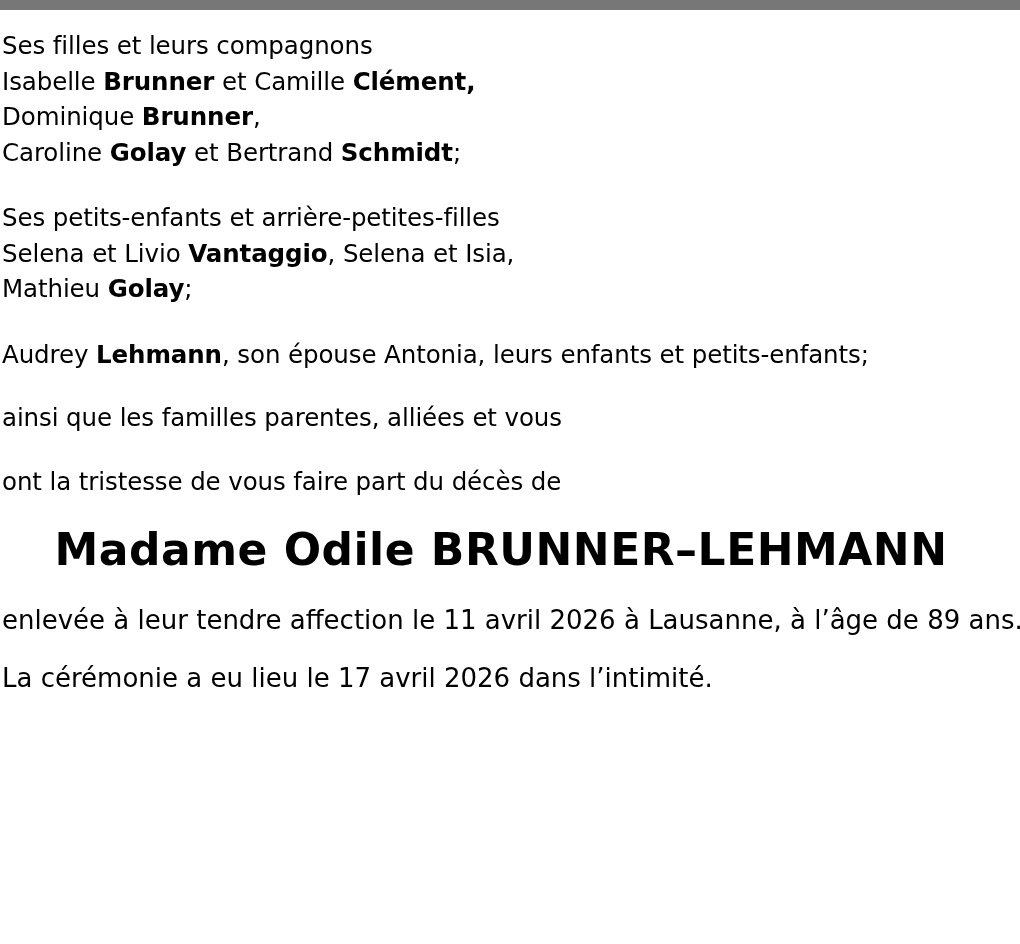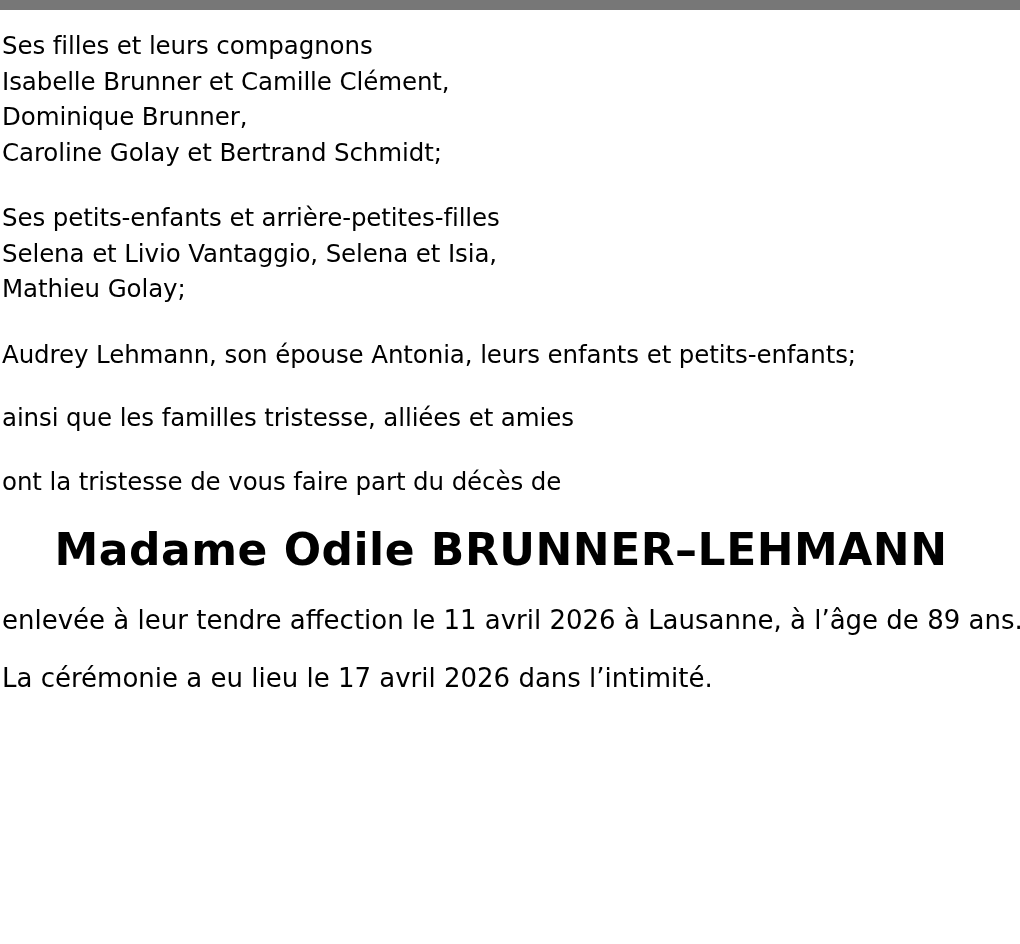--- a/index.html
+++ b/index.html
@@ -29,21 +29,21 @@
   .body-area {
     padding: 18px 0 0 2px;
   }
   .line {
     font-size: 24.5px;
     line-height: 35.5px;
     white-space: nowrap;
     letter-spacing: -0.1px;
   }
   .line b, .bold {
-    font-weight: normal;
+    font-weight: bold;
   }
   .blank {
     height: 30px;
   }
   .blank-sm {
     height: 28px;
   }
   .deceased-name {
     text-align: center;
     font-size: 44px;
@@ -90,21 +90,21 @@
 
     <div class="line"><span>Mathieu </span><b>Golay</b><span></span><b></b><span>;</span></div>
 
     <div class="blank"></div>
 
 
     <div class="line"><span>Audrey </span><b>Lehmann</b><span>, son épouse Antonia, leurs enfants et petits-enfants;</span><b></b><span></span></div>
 
     <div class="blank-sm"></div>
 
-    <div class="line">ainsi que les familles tristesse, alliées et amies</div>
+    <div class="line">ainsi que les familles parentes, alliées et vous</div>
 
     <div class="blank-sm"></div>
 
     <div class="line">ont la tristesse de vous faire part du décès de</div>
 
     <div class="deceased-name">Madame Odile BRUNNER–LEHMANN</div>
 
     <div class="para">enlevée à leur tendre affection le 11 avril 2026 à Lausanne, à l’âge de 89 ans.</div>
 
     <div class="para">La cérémonie a eu lieu le 17 avril 2026 dans l’intimité.</div>

